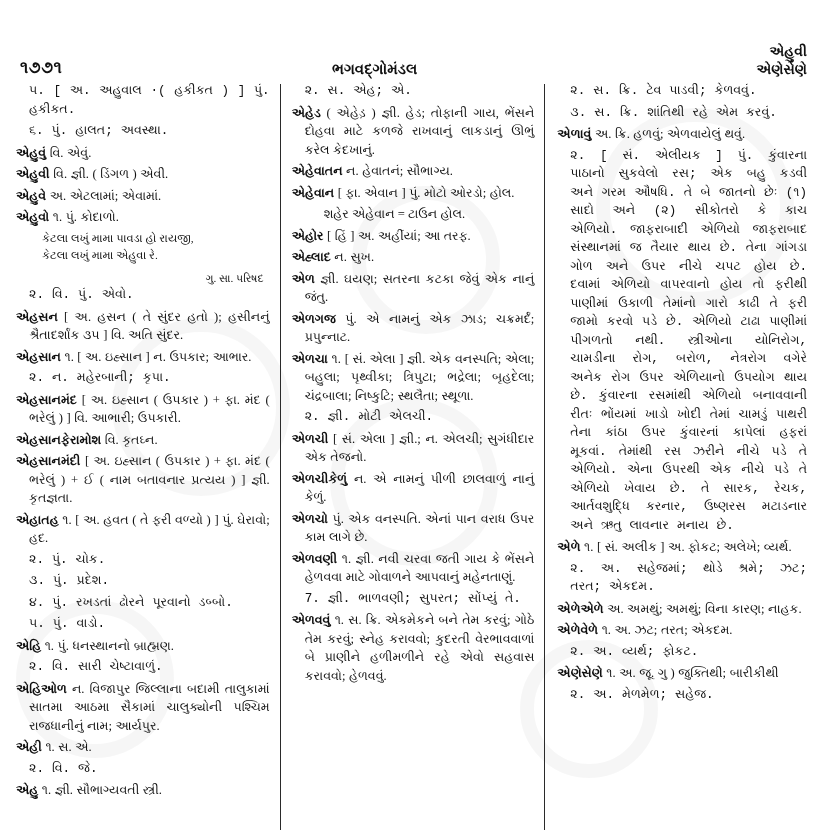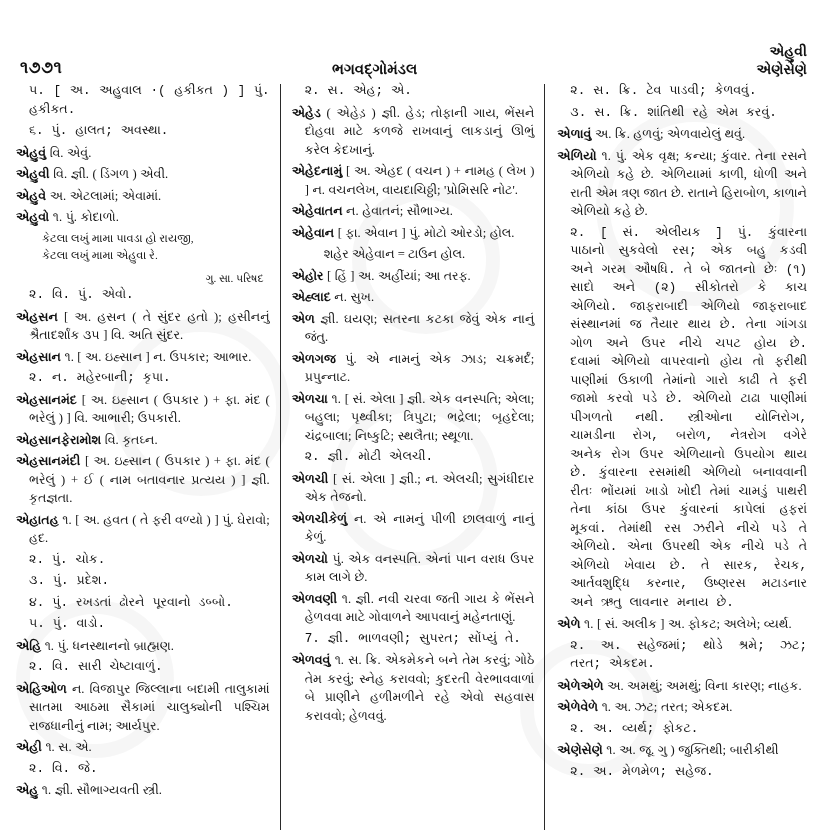--- a/index.html
+++ b/index.html
@@ -188,21 +188,20 @@
         <p class="entry sense">૨. વિ. સારી ચેષ્ટાવાળું.</p>
         <p class="entry"><span class="headword">એહિઓળ</span><span> ન. વિજાપુર જિલ્લાના બદામી તાલુકામાં સાતમા આઠમા સૈકામાં ચાલુક્યોની પશ્ચિમ રાજધાનીનું નામ; આર્યપુર.</span></p>
         <p class="entry"><span class="headword">એહી</span><span> ૧. સ. એ.</span></p>
         <p class="entry sense">૨. વિ. જે.</p>
         <p class="entry"><span class="headword">એહુ</span><span> ૧. જ્ઞી. સૌભાગ્યવતી સ્ત્રી.</span></p>
       </div>
     <div class="rule"></div>
     <div class="col col-2" id="col-1">
         <p class="entry sense">૨. સ. એહ; એ.</p>
         <p class="entry"><span class="headword">એહેડ</span><span> ( એહેડ઼ ) જ્ઞી. હેડ; તોફાની ગાય, ભેંસને દોહવા માટે કળજે રાખવાનું લાકડાનું ઊભું કરેલ કેદખાનું.</span></p>
-        <p class="entry"><span class="headword">એહેદનામું</span><span> [ અ. એહદ ( વચન ) + નામહ ( લેખ ) ] ન. વચનલેખ, વાયદાચિઠ્ઠી; 'પ્રોમિસરિ નોટ'.</span></p>
         <p class="entry"><span class="headword">એહેવાતન</span><span> ન. હેવાતનં; સૌભાગ્ય.</span></p>
         <p class="entry"><span class="headword">એહેવાન</span><span> [ ફા. એવાન ] પું. મોટો ઓરડો; હોલ.</span></p>
         <p class="example">શહેર એહેવાન = ટાઉન હોલ.</p>
         <p class="entry"><span class="headword">એહોર</span><span> [ હિં ] અ. અહીંયાં; આ તરફ.</span></p>
         <p class="entry"><span class="headword">એહ્લાદ</span><span> ન. સુખ.</span></p>
         <p class="entry"><span class="headword">એળ</span><span> જ્ઞી. ઘયણ; સતરના કટકા જેવું એક નાનું જંતુ.</span></p>
         <p class="entry"><span class="headword">એળગજ</span><span> પું. એ નામનું એક ઝાડ; ચક્રમર્દં; પ્રપુન્નાટ.</span></p>
         <p class="entry"><span class="headword">એળચા</span><span> ૧. [ સં. એલા ] જ્ઞી. એક વનસ્પતિ; એલા; બહુલા; પૃથ્વીકા; ત્રિપુટા; ભદ્રેલા; બૃહદેલા; ચંદ્રબાલા; નિષ્કુટિ; સ્થલૈતા; સ્થૂળા.</span></p>
         <p class="entry sense">૨. જ્ઞી. મોટી એલચી.</p>
         <p class="entry"><span class="headword">એળચી</span><span> [ સં. એલા ] જ્ઞી.; ન. એલચી; સુગંધીદાર એક તેજનો.</span></p>
@@ -210,21 +209,20 @@
         <p class="entry"><span class="headword">એળચો</span><span> પું. એક વનસ્પતિ. એનાં પાન વરાધ ઉપર કામ લાગે છે.</span></p>
         <p class="entry"><span class="headword">એળવણી</span><span> ૧. જ્ઞી. નવી ચરવા જતી ગાય કે ભેંસને હેળવવા માટે ગોવાળને આપવાનું મહેનતાણું.</span></p>
         <p class="entry sense">7. જ્ઞી. ભાળવણી; સુપરત; સોંપ્યું તે.</p>
         <p class="entry"><span class="headword">એળવવું</span><span> ૧. સ. ક્રિ. એકમેકને બને તેમ કરવું; ગોઠે તેમ કરવું; સ્નેહ કરાવવો; કુદરતી વેરભાવવાળાં બે પ્રાણીને હળીમળીને રહે એવો સહવાસ કરાવવો; હેળવવું.</span></p>
       </div>
     <div class="rule"></div>
     <div class="col col-3" id="col-2">
         <p class="entry sense">૨. સ. ક્રિ. ટેવ પાડવી; કેળવવું.</p>
         <p class="entry sense">૩. સ. ક્રિ. શાંતિથી રહે એમ કરવું.</p>
         <p class="entry"><span class="headword">એળાવું</span><span> અ. ક્રિ. હળવું; એળવાયેલું થવું.</span></p>
-        <p class="entry"><span class="headword">એળિયો</span><span> ૧. પું. એક વૃક્ષ; કન્યા; કુંવાર. તેના રસને એળિયો કહે છે. એળિયામાં કાળી, ધોળી અને રાતી એમ ત્રણ જાત છે. રાતાને હિરાબોળ, કાળાને એળિયો કહે છે.</span></p>
         <p class="entry sense">૨. [ સં. એલીયક ] પું. કુંવારના પાઠાનો સુકવેલો રસ; એક બહુ કડવી અને ગરમ ઔષધિ. તે બે જાતનો છેઃ (૧) સાદો અને (૨) સીકોતરો કે કાચ એળિયો. જાફરાબાદી એળિયો જાફરાબાદ સંસ્થાનમાં જ તૈયાર થાય છે. તેના ગાંગડા ગોળ અને ઉપર નીચે ચપટ હોય છે. દવામાં એળિયો વાપરવાનો હોય તો ફરીથી પાણીમાં ઉકાળી તેમાંનો ગારો કાઢી તે ફરી જામો કરવો પડે છે. એળિયો ટાઢા પાણીમાં પીગળતો નથી. સ્ત્રીઓના યોનિરોગ, ચામડીના રોગ, બરોળ, નેત્રરોગ વગેરે અનેક રોગ ઉપર એળિયાનો ઉપયોગ થાય છે. કુંવારના રસમાંથી એળિયો બનાવવાની રીતઃ ભોંયમાં ખાડો ખોદી તેમાં ચામડું પાથરી તેના કાંઠા ઉપર કુંવારનાં કાપેલાં હફરાં મૂકવાં. તેમાંથી રસ ઝરીને નીચે પડે તે એળિયો. એના ઉપરથી એક નીચે પડે તે એળિયો ખેવાય છે. તે સારક, રેચક, આર્તવશુદ્ધિ કરનાર, ઉષ્ણરસ મટાડનાર અને ઋતુ લાવનાર મનાય છે.</p>
         <p class="entry"><span class="headword">એળે</span><span> ૧. [ સં. અલીક ] અ. ફોકટ; અલેખે; વ્યર્થ.</span></p>
         <p class="entry sense">૨. અ. સહેજમાં; થોડે શ્રમે; ઝટ; તરત; એકદમ.</p>
         <p class="entry"><span class="headword">એળેએળે</span><span> અ. અમથું; અમથું; વિના કારણ; નાહક.</span></p>
         <p class="entry"><span class="headword">એળેવેળે</span><span> ૧. અ. ઝટ; તરત; એકદમ.</span></p>
         <p class="entry sense">૨. અ. વ્યર્થ; ફોકટ.</p>
         <p class="entry"><span class="headword">એણેસેણે</span><span> ૧. અ.  જૂ. ગુ ) જુક્તિથી; બારીકીથી</span></p>
         <p class="entry sense">૨. અ. મેળમેળ; સહેજ.</p>
       </div>
   </div>

